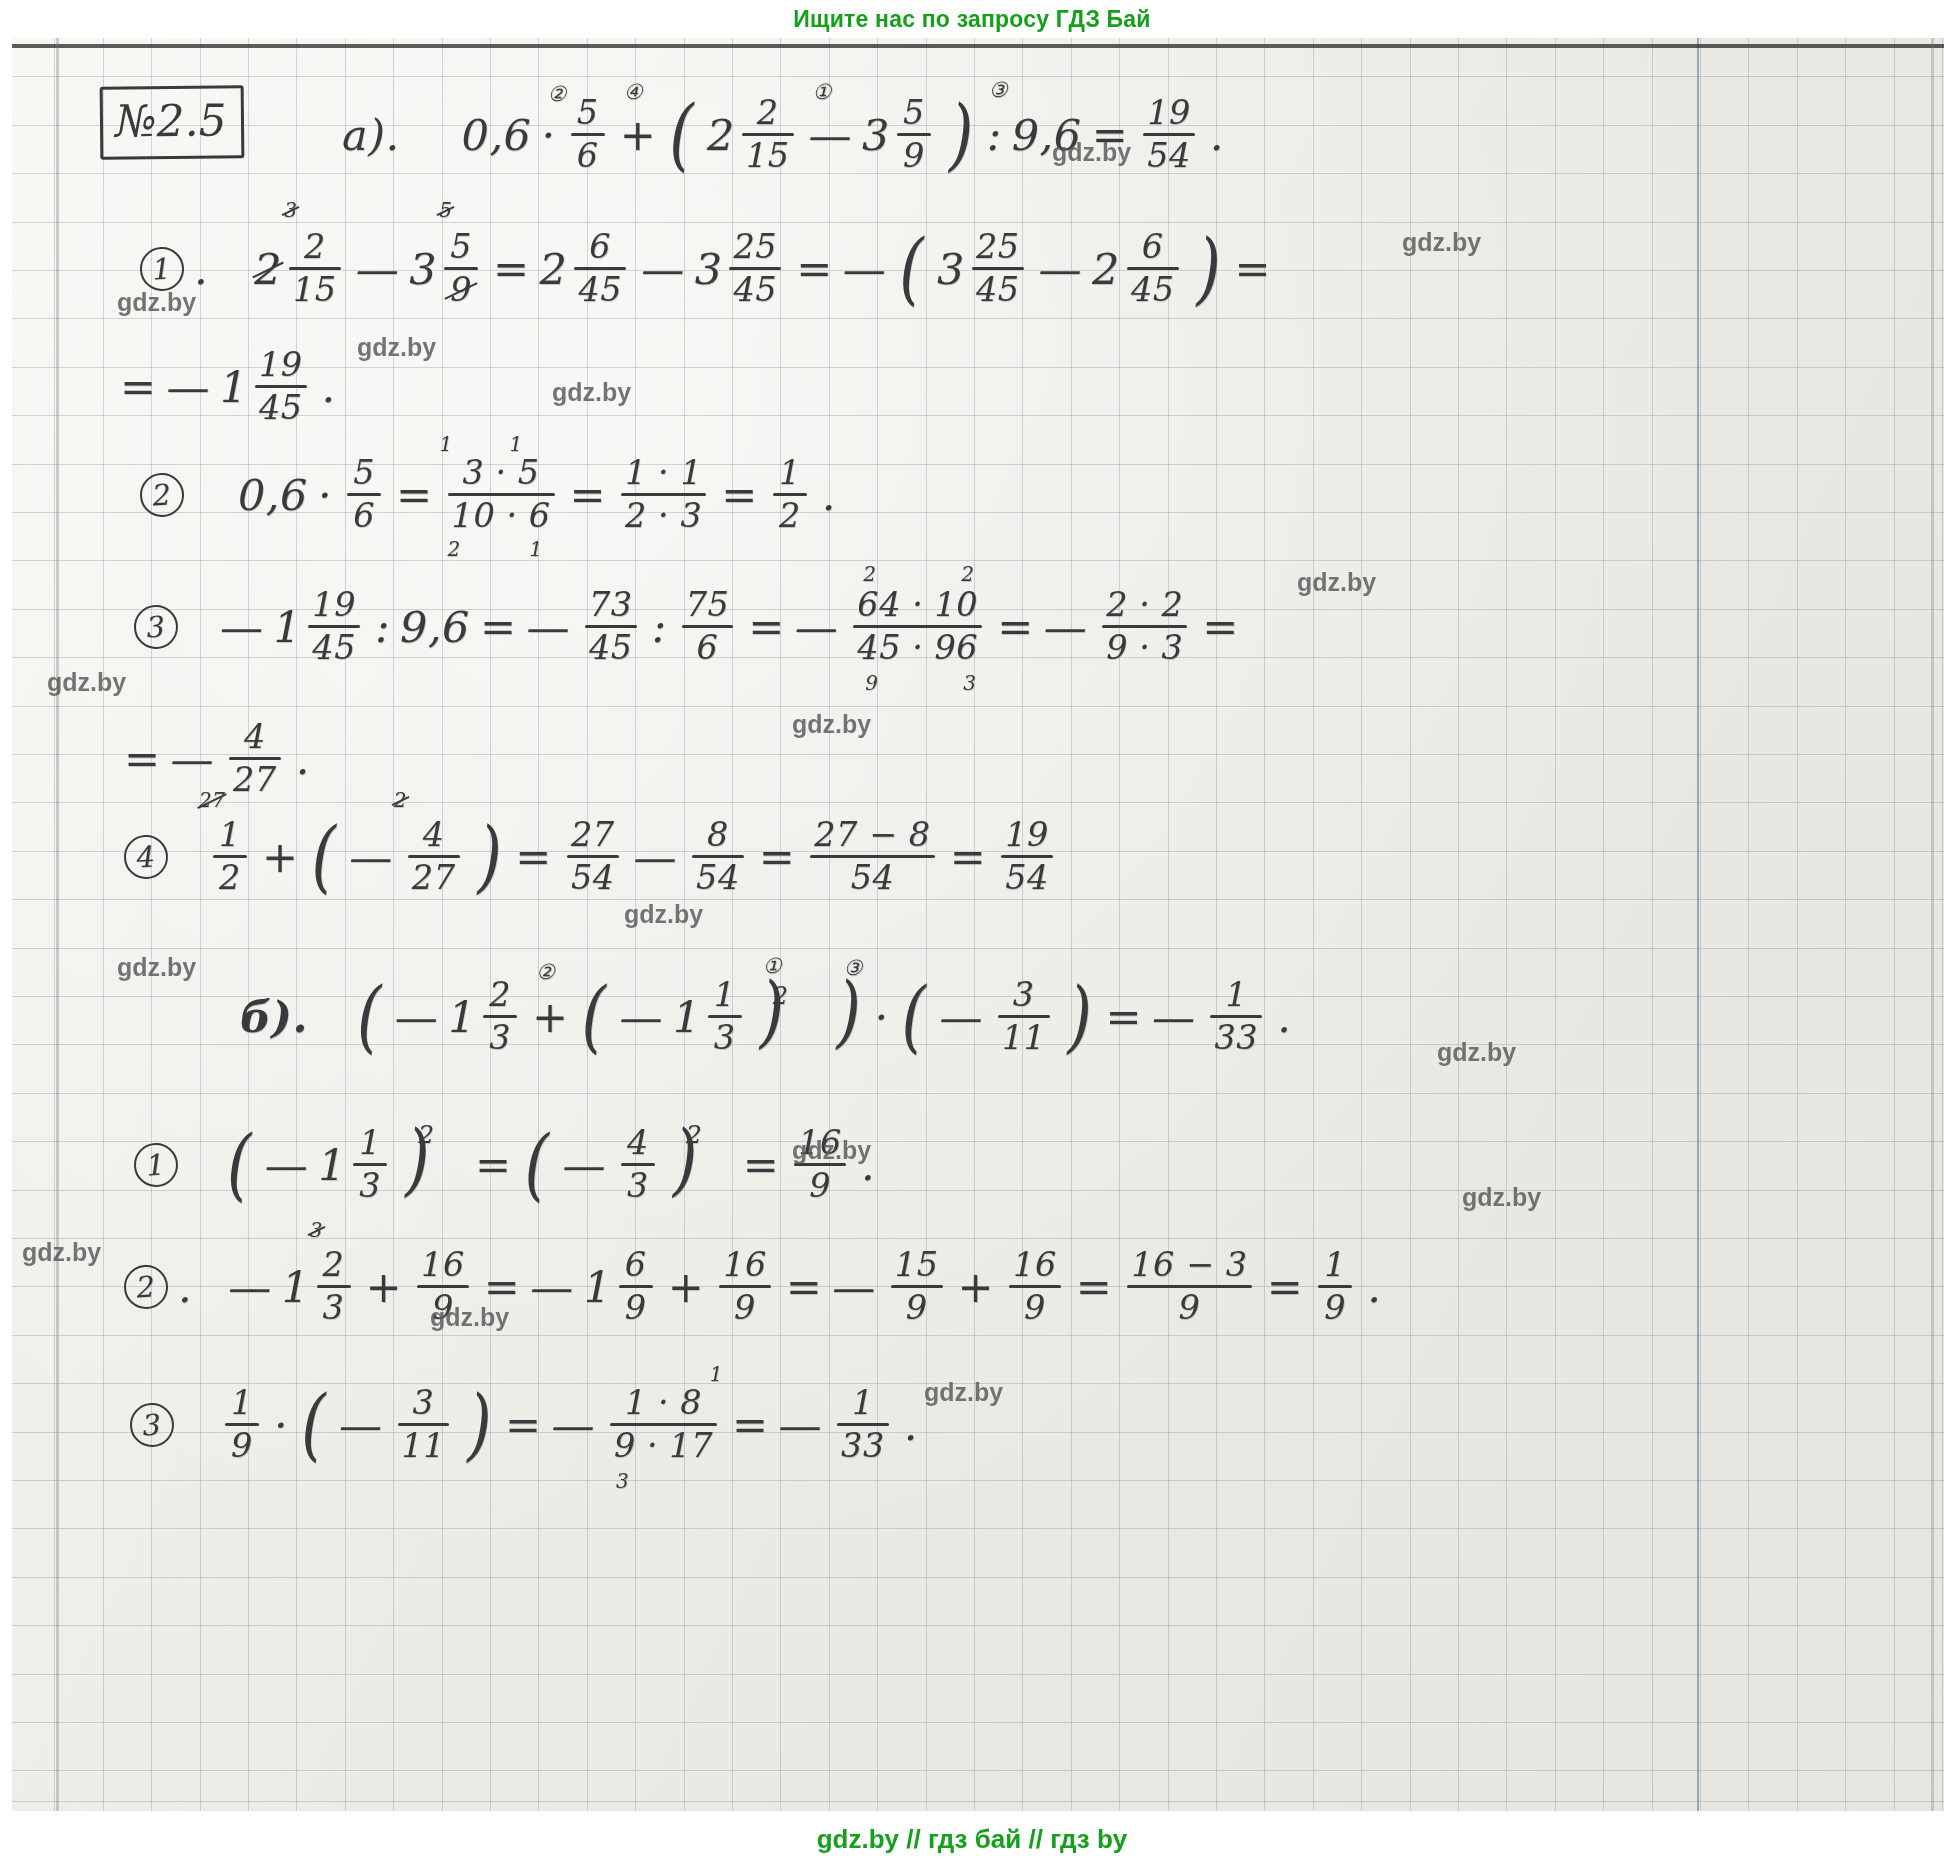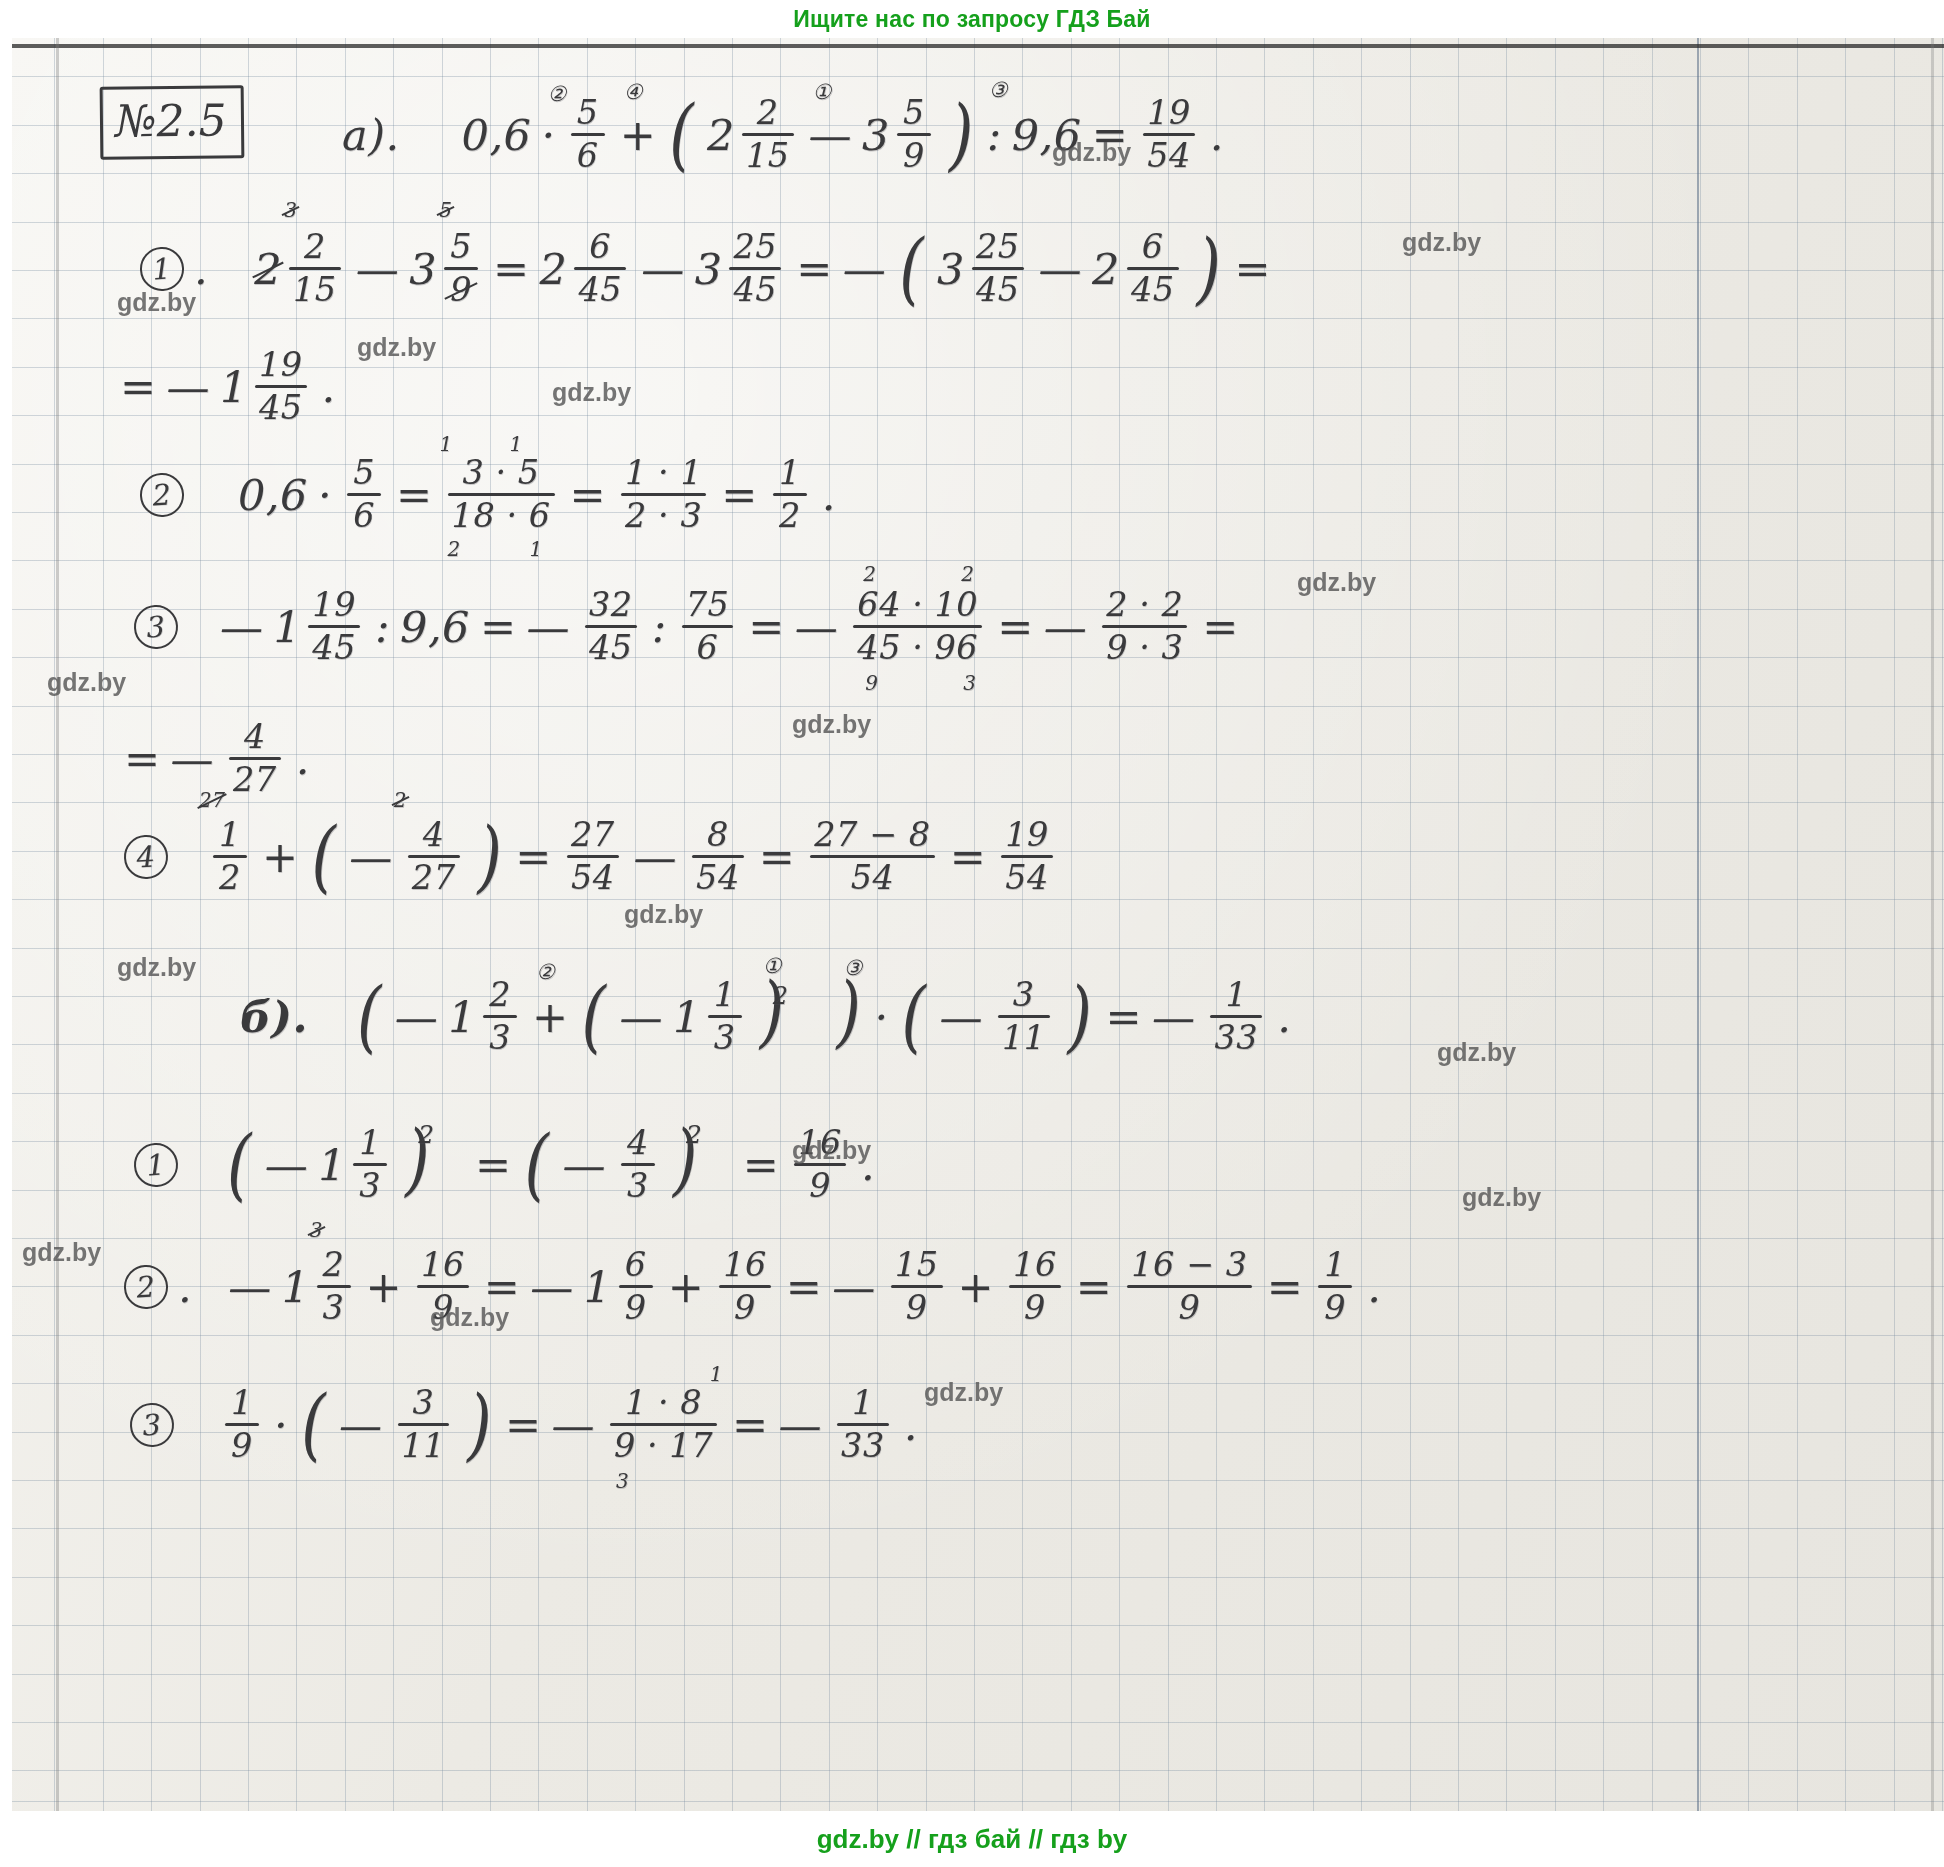--- a/index.html
+++ b/index.html
@@ -389,21 +389,21 @@
       <span class="num">5</span>
       <span class="bar"></span>
       <span class="den">6</span>
     </span>
     <span>=</span>
     <span class="frac" style="position:relative;">
       <span class="tiny" style="position:absolute; top:-22px; left:-8px;">1</span>
       <span class="tiny" style="position:absolute; top:-22px; left:62px;">1</span>
       <span class="num">3 · 5</span>
       <span class="bar"></span>
-      <span class="den">18 · 6</span>
+      <span class="den">10 · 6</span>
       <span class="tiny" style="position:absolute; bottom:-26px; left:0px;">2</span>
       <span class="tiny" style="position:absolute; bottom:-26px; left:82px;">1</span>
     </span>
     <span>=</span>
     <span class="frac">
       <span class="num">1 · 1</span>
       <span class="bar"></span>
       <span class="den">2 · 3</span>
     </span>
     <span>=</span>
@@ -425,21 +425,21 @@
         <span class="num">19</span>
         <span class="bar"></span>
         <span class="den">45</span>
       </span>
     </span>
     <span>:</span>
     <span>9,6</span>
     <span>=</span>
     <span>—</span>
     <span class="frac">
-      <span class="num">32</span>
+      <span class="num">73</span>
       <span class="bar"></span>
       <span class="den">45</span>
     </span>
     <span>:</span>
     <span class="frac">
       <span class="num">75</span>
       <span class="bar"></span>
       <span class="den">6</span>
     </span>
     <span>=</span>

